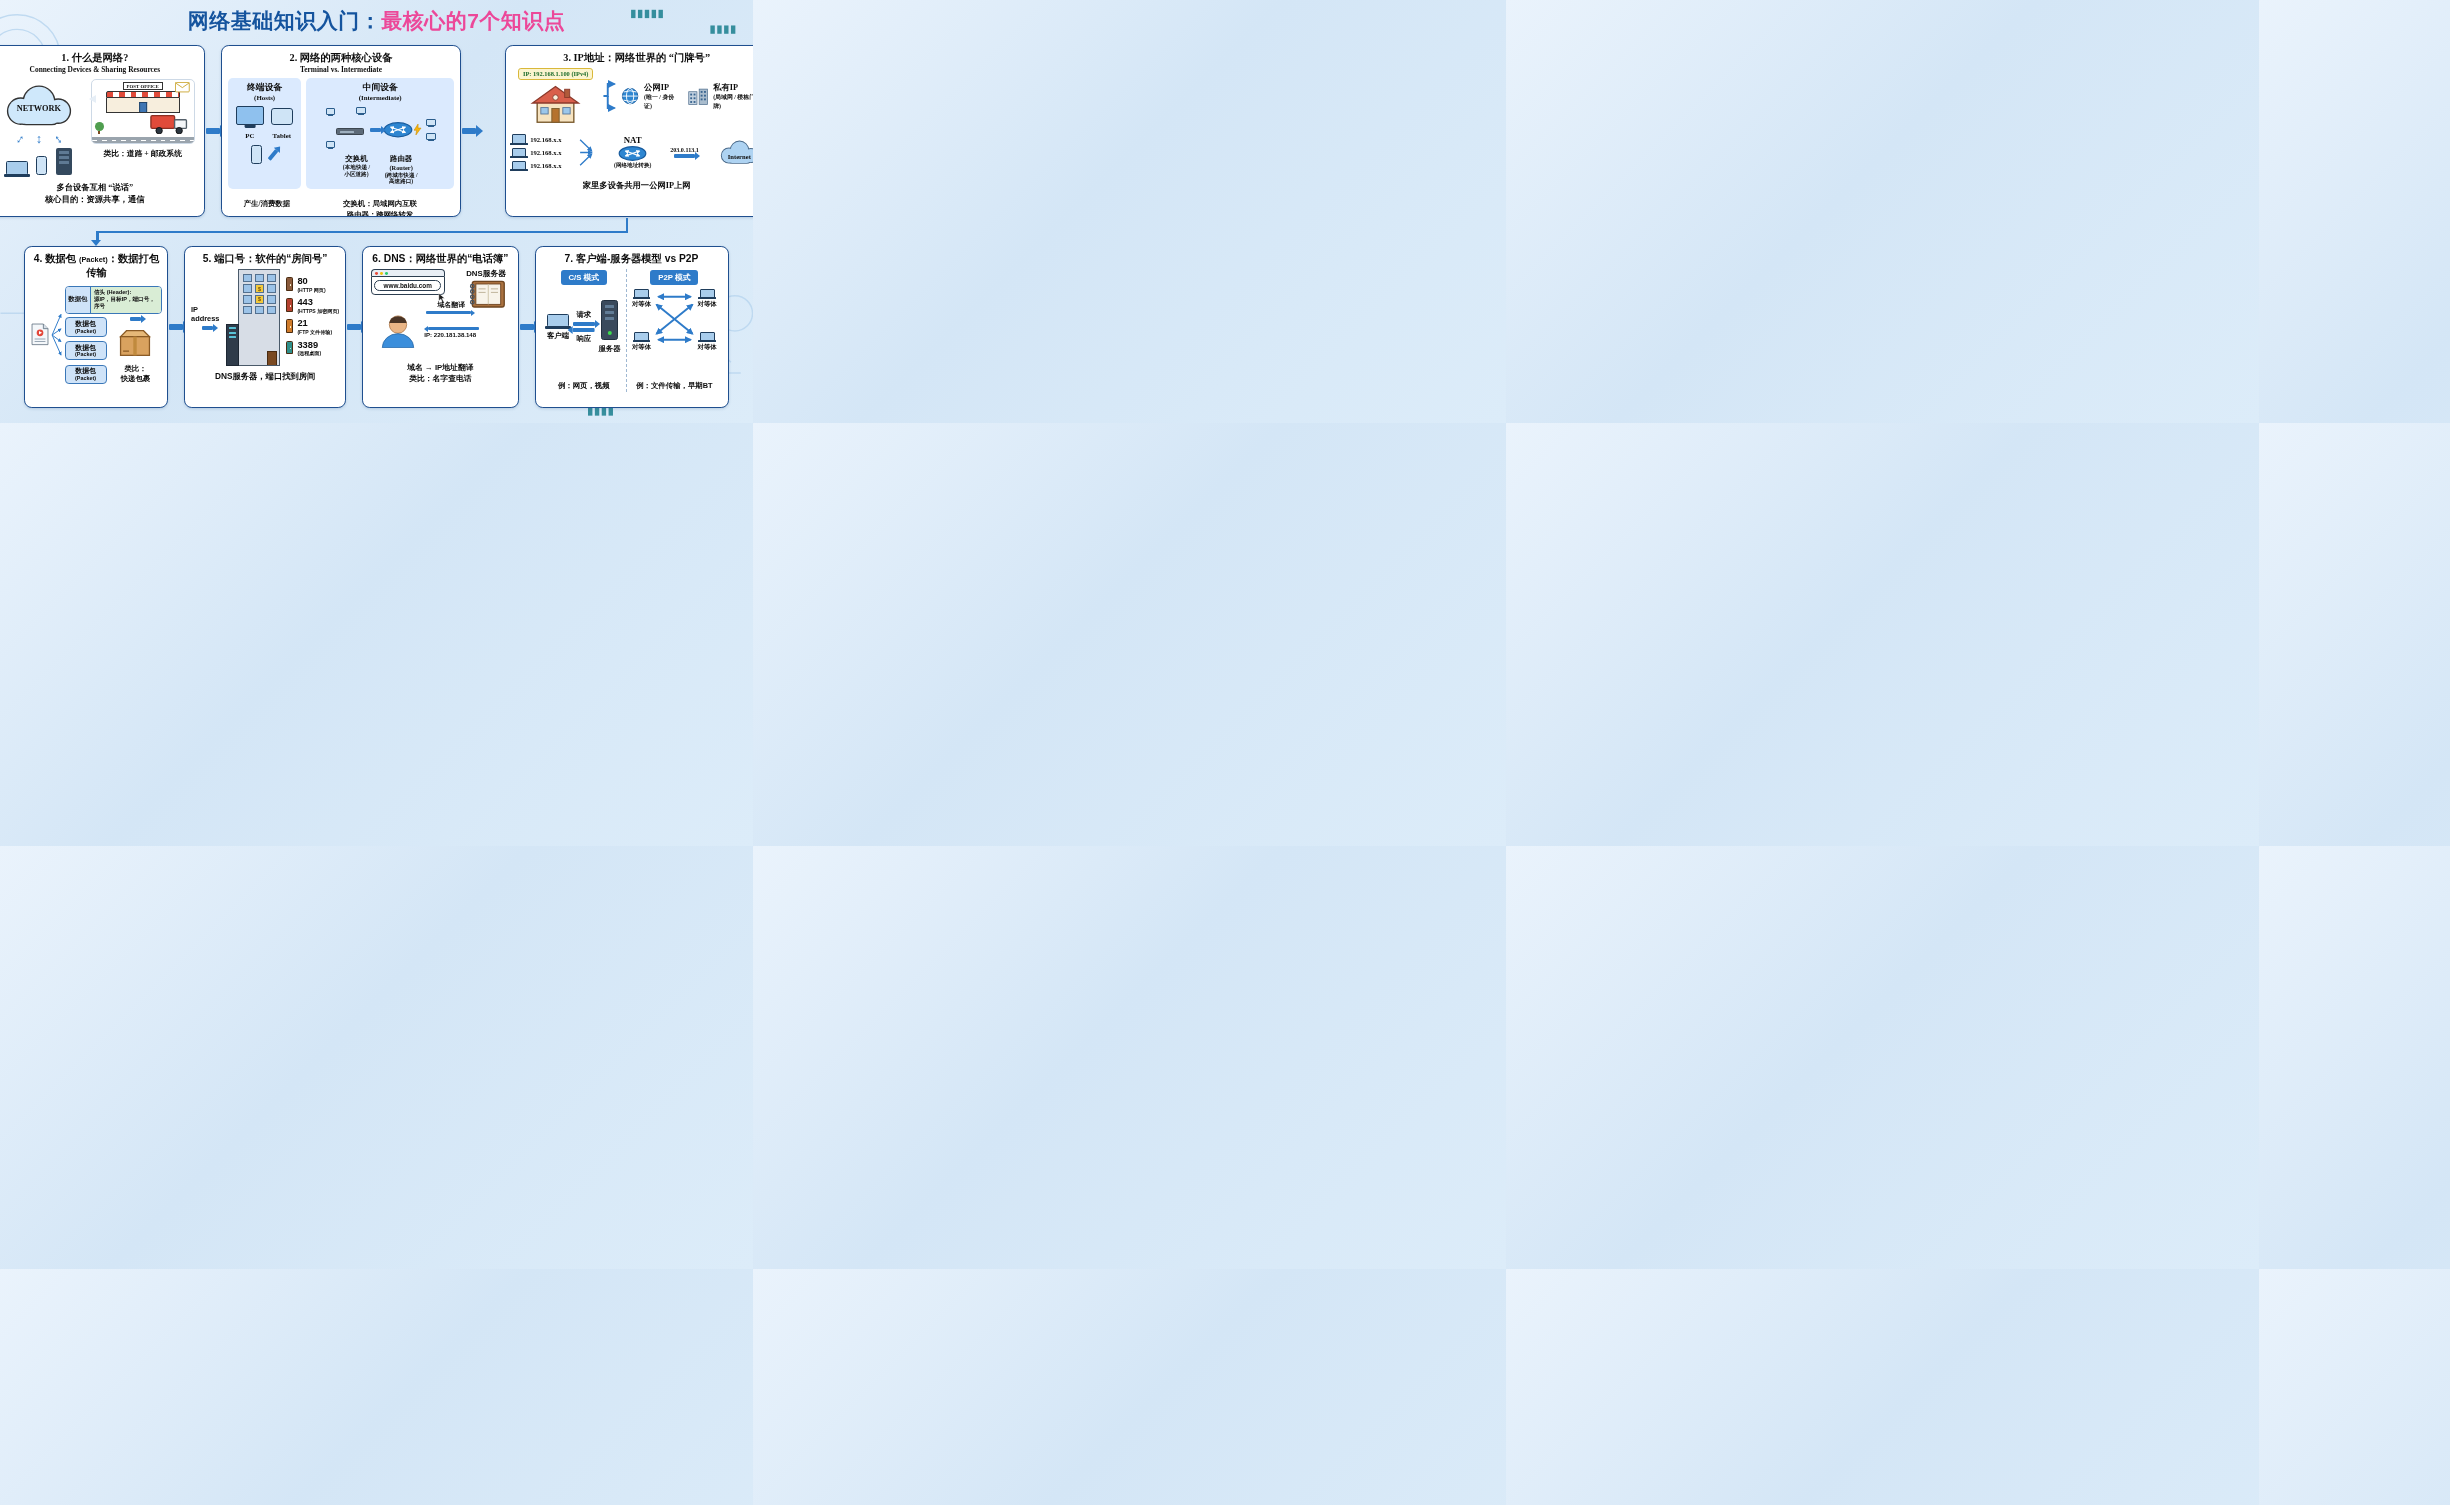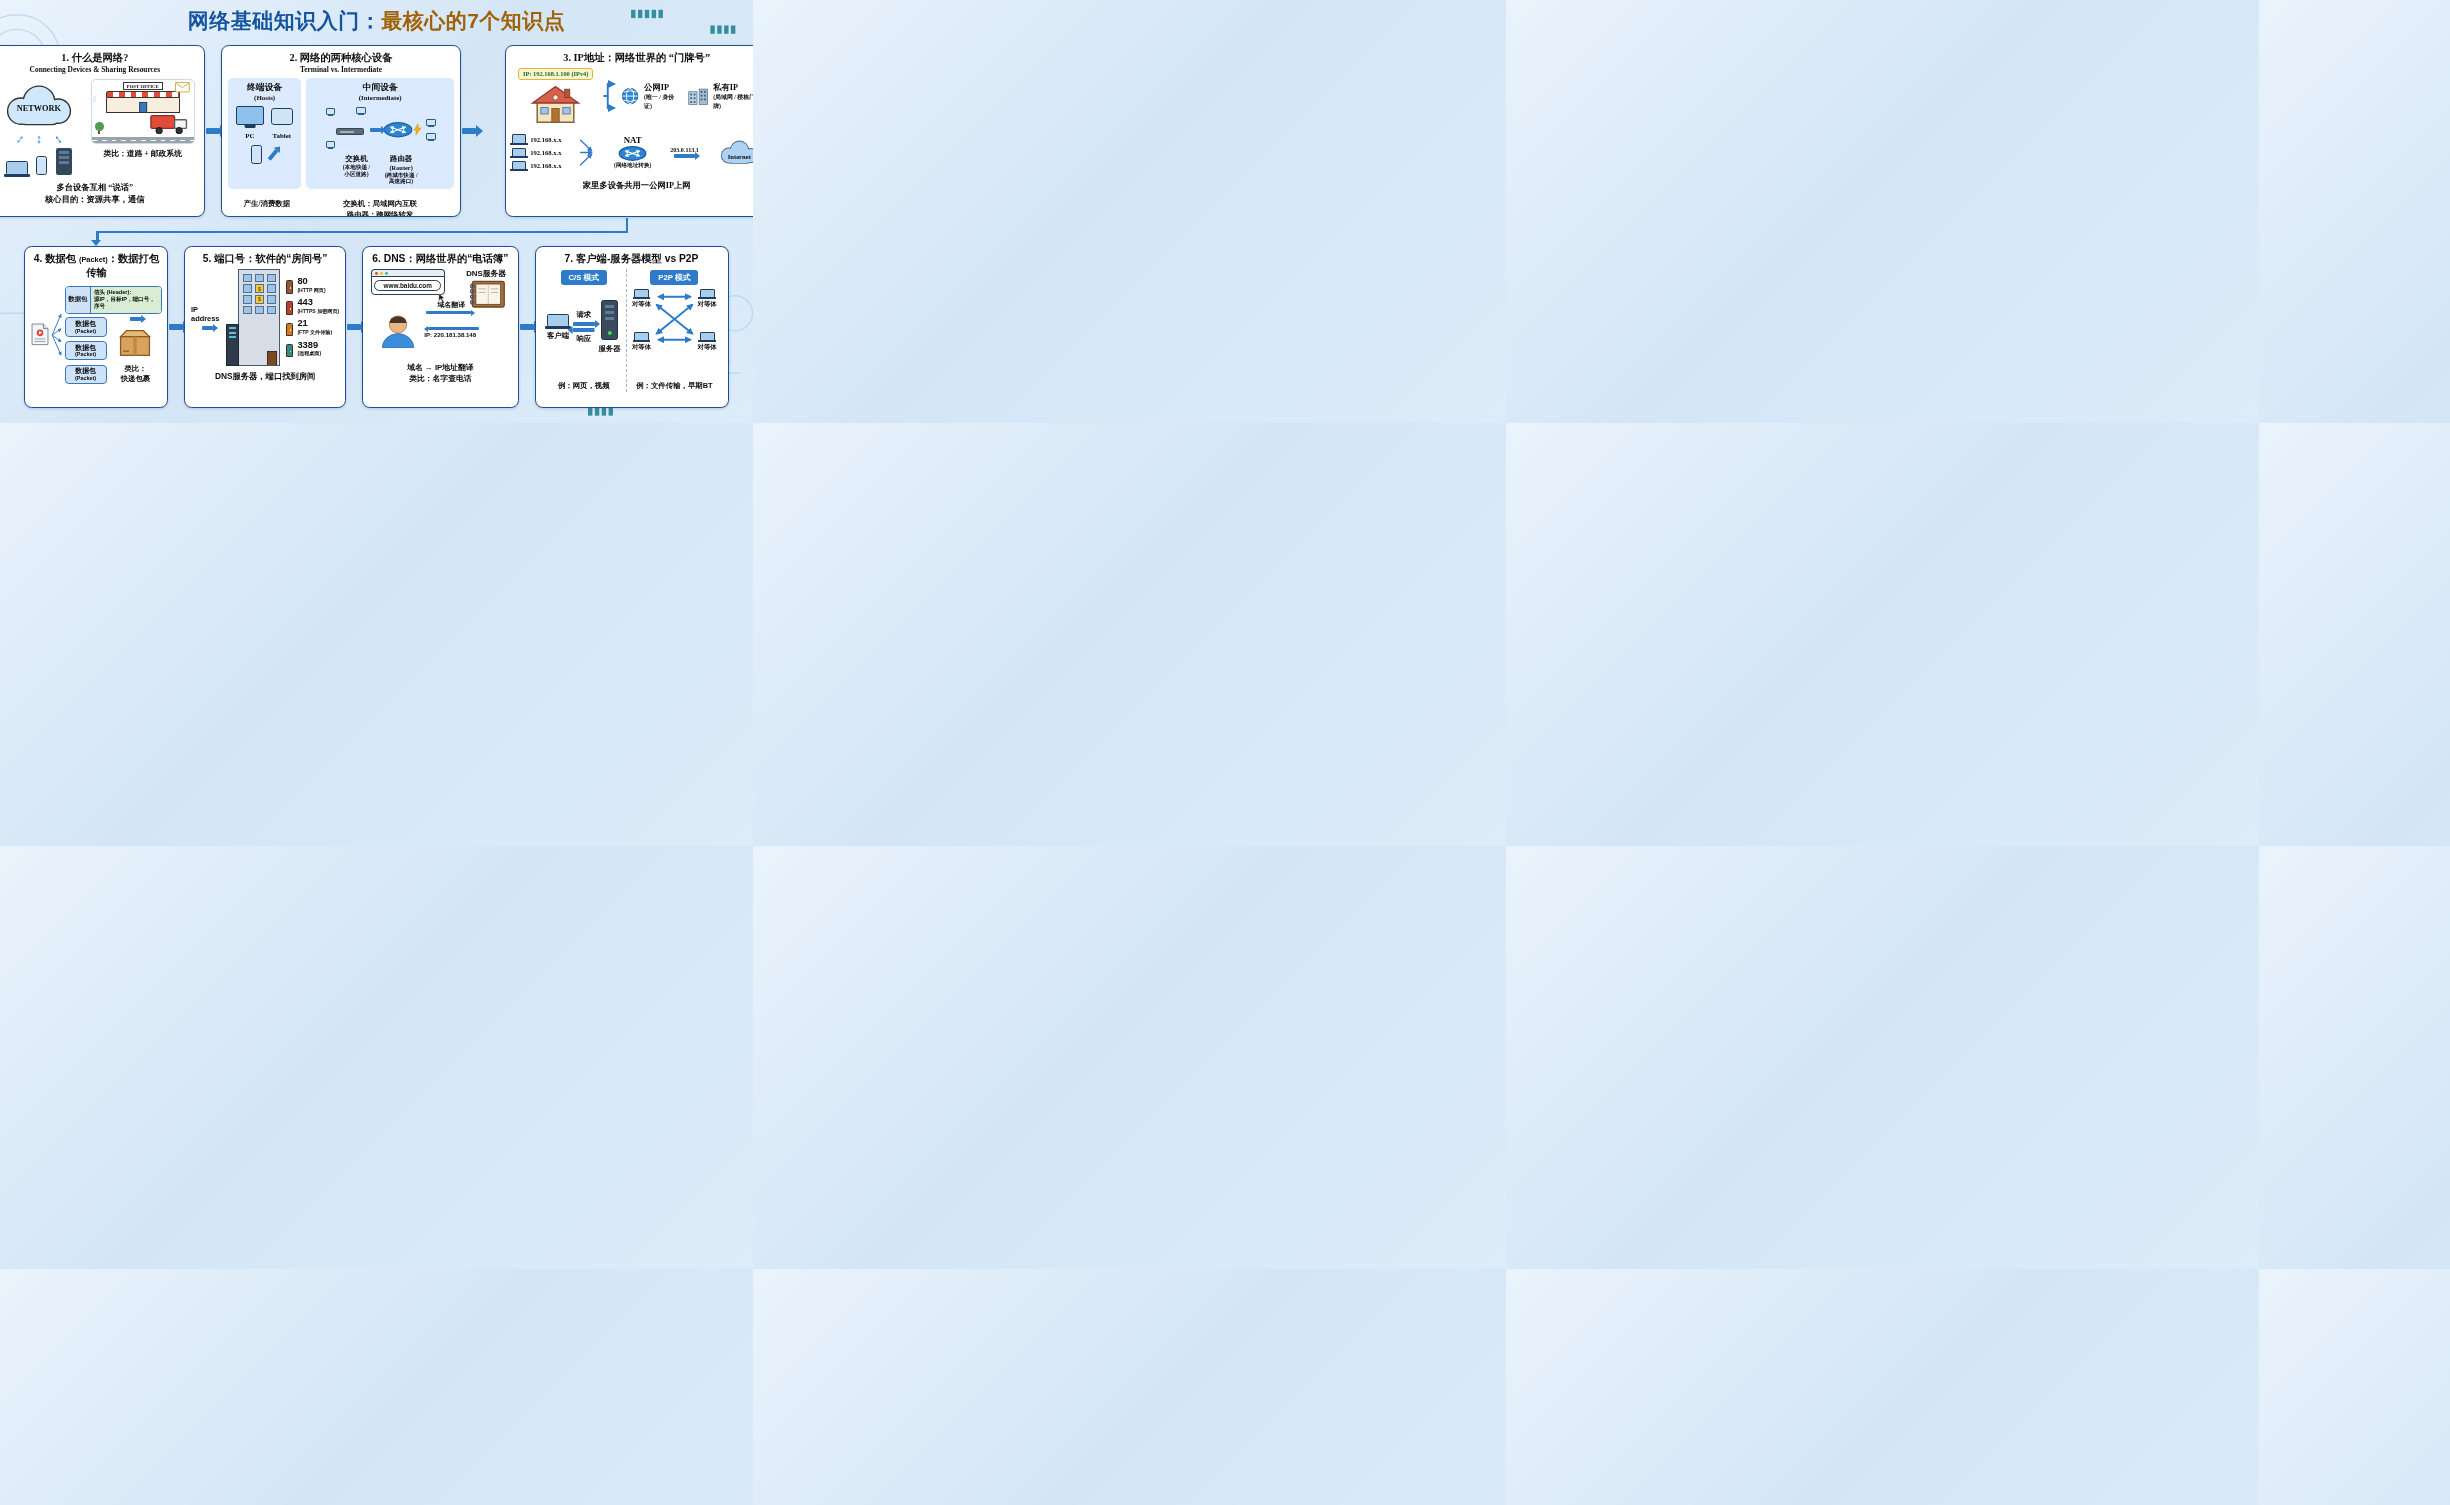--- a/index.html
+++ b/index.html
@@ -5,21 +5,21 @@
   * { box-sizing:border-box; margin:0; padding:0; }
   html,body { width:753px; height:423px; }
   body {
     font-family:"Liberation Sans","DejaVu Sans",sans-serif;
     background:linear-gradient(135deg,#eaf3fc 0%,#d4e6f6 45%,#dcecf9 100%);
     position:relative; overflow:hidden; color:#0d0d0d;
   }
   .bg-deco { position:absolute; left:0; top:0; z-index:0; pointer-events:none; }
   .title-row { position:absolute; top:6.9px; left:0; right:0; text-align:center; z-index:2; font-weight:bold; font-size:21px; letter-spacing:0.5px; }
   .title-highlight { color:#15549e; }
-  .title-rest { color:#a16207; }
+  .title-rest { color:#ec4899; }
   .row { position:absolute; left:0; right:0; display:flex; justify-content:center; align-items:stretch; gap:1px; z-index:1; }
   #row1 { top:45px;font-family:Liberation Serif, serif; }
   #row2 { top:246px; }
   .panel { background:#fff; border:1.5px solid #1f4f8f; border-radius:7.8px; padding:3.9px 5.9px; overflow:hidden; position:relative; box-shadow:0 1px 2.9px rgba(30,70,120,.18); flex:none; }
   .p-head { text-align:center; font-weight:bold; font-size:10.3px; margin-top:1px; }
   .p-head .en-small { font-size:7.4px; }
   .p-sub { text-align:center; font-weight:bold; font-size:7.4px; margin-top:0.5px; }
   .cap { font-weight:bold; text-align:center; }
 
   
@@ -139,21 +139,21 @@
   .p5-left { display:flex; flex-direction:column; align-items:center; gap:2.9px; width:39px; font-weight:bold; font-size:7.4px; }
   .p5-building { position:relative; width:55px; height:97px; flex:none; }
   .bld-main { position:absolute; left:12.7px; top:0; width:42px; height:97px; background:#d7dde6; border:1.5px solid #4a5a6a; }
   .bld-windows { display:grid; grid-template-columns:repeat(3,1fr); gap:2.5px; padding:3.9px 3.4px; }
   .win { height:8.3px; background:#9cc3e8; border:1px solid #53708f; }
   .win.y { background:#f3c93d; display:flex; align-items:center; justify-content:center; font-weight:bold; font-size:5.4px; color:#6e4b00; }
   .bld-door { position:absolute; bottom:0; left:27.4px; width:9.8px; height:13.7px; background:#7a4a22; border:1px solid #4a2c12; border-bottom:none; }
   .bld-tower { position:absolute; left:0; bottom:0; width:13.7px; height:42px; background:#2f3b4a; border:1px solid #1d2733; padding:2.5px 2px 0; }
   .bld-tower i { display:block; height:2px; margin-bottom:2.5px; background:#59c2d6; border-radius:0.5px; }
   .p5-ports { display:flex; flex-direction:column; gap:4.4px; margin-left:2.9px; }
-  .port { display:flex; align-items:flex-end; gap:3.9px; }
+  .port { display:flex; align-items:flex-start; gap:3.9px; }
   .door-ic { width:7.8px; height:13.7px; border-radius:1.5px 1.5px 0 0; border:1px solid #4a2c12; flex:none; position:relative; }
   .door-ic::after { content:""; position:absolute; right:1px; top:5.9px; width:1.5px; height:1.5px; border-radius:50%; background:#ffd; }
   .port-num { font-weight:bold; font-size:9.3px; line-height:1.05; }
   .port-desc { font-weight:bold; font-size:5.1px; white-space:nowrap; }
   .p5-caption { margin-top:4.9px; font-size:8.3px; }
 
   
   .p6-body { position:relative; height:117px; margin-top:2px; }
   .browser { position:absolute; left:2px; top:1px; width:74px; }
   .browser-top { height:7.4px; background:#e8eef5; border:1.2px solid #2c3e50; border-bottom:none; border-radius:3.9px 3.9px 0 0; display:flex; gap:2px; align-items:center; padding-left:3.4px; }

